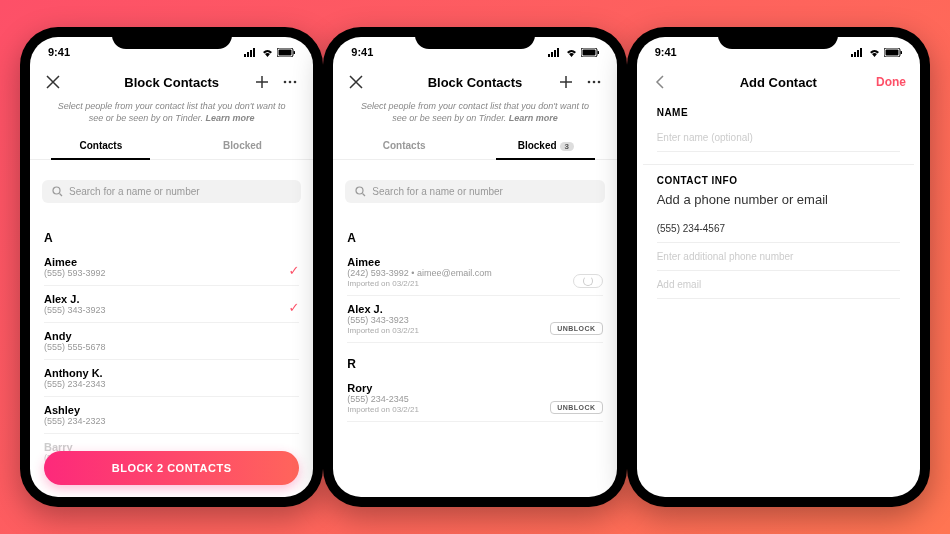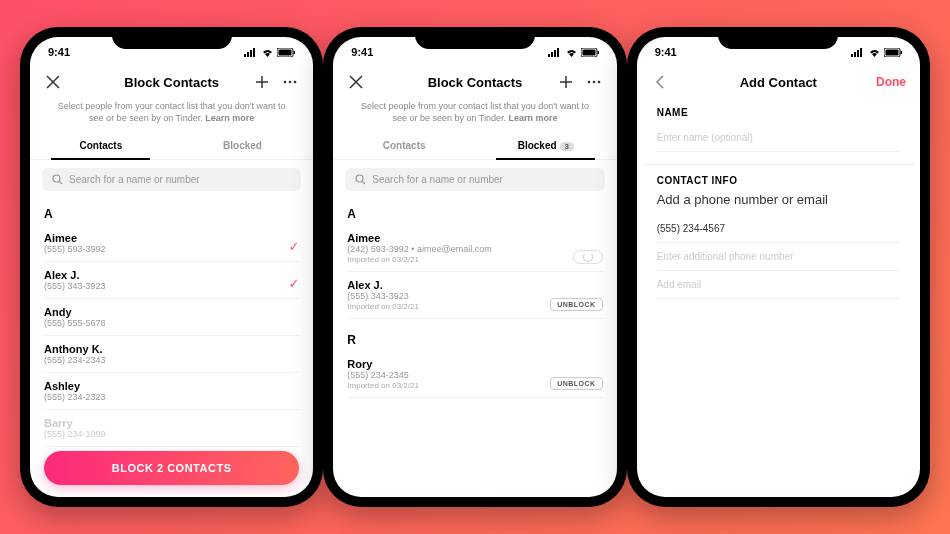--- a/index.html
+++ b/index.html
@@ -67,20 +67,21 @@
       transform: translateX(-50%);
     }
     .header-right { display: flex; gap: 10px; align-items: center; }
     .icon-btn { width: 18px; height: 18px; display: flex; align-items: center; justify-content: center; cursor: pointer; }
     .subtitle {
       font-size: 9px;
       color: #888;
       text-align: center;
       padding: 4px 20px 8px;
       line-height: 1.3;
+      font-style: italic;
     }
     .subtitle b { font-weight: 700; }
     .tabs {
       display: flex;
       border-bottom: 1px solid #eee;
       justify-content: center;
     }
     .tab {
       flex: 1;
       text-align: center;
@@ -106,21 +107,21 @@
     .badge {
       display: inline-block;
       background: #ddd;
       border-radius: 8px;
       padding: 0 5px;
       font-size: 8px;
       margin-left: 3px;
       color: #555;
     }
     .search-bar {
-      margin: 8px 12px;
+      margin: 20px 12px;
       background: #f2f2f2;
       border-radius: 6px;
       padding: 6px 10px;
       display: flex;
       align-items: center;
       gap: 6px;
       font-size: 10px;
       color: #999;
     }
     .content {

